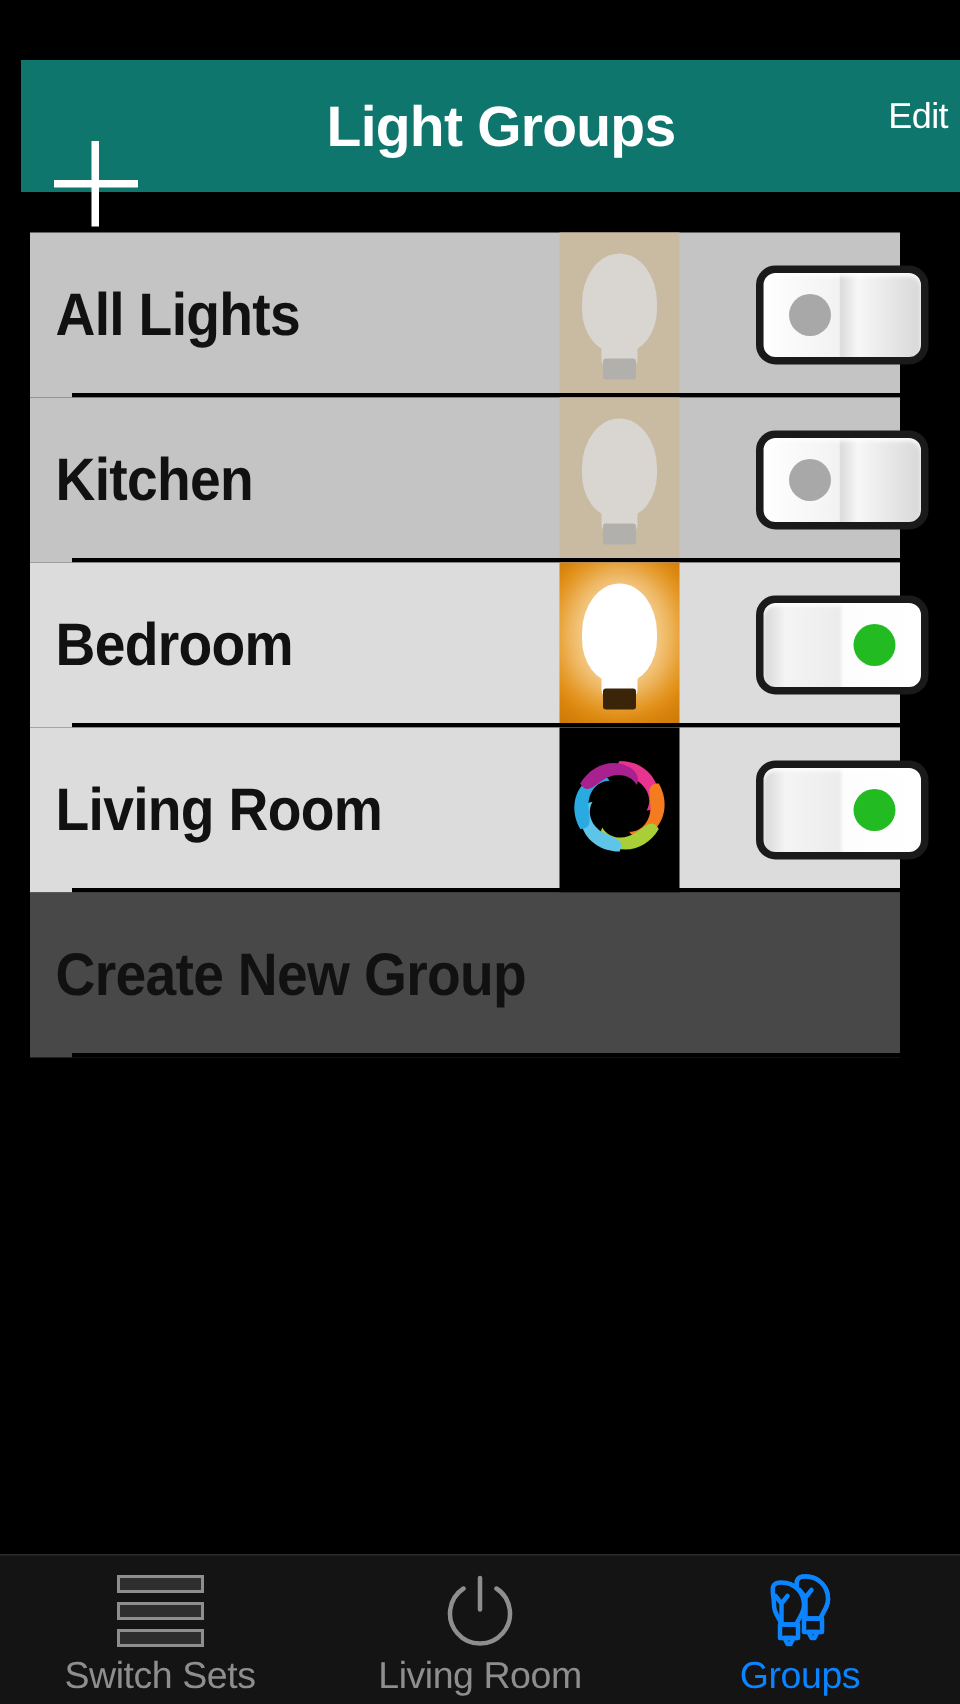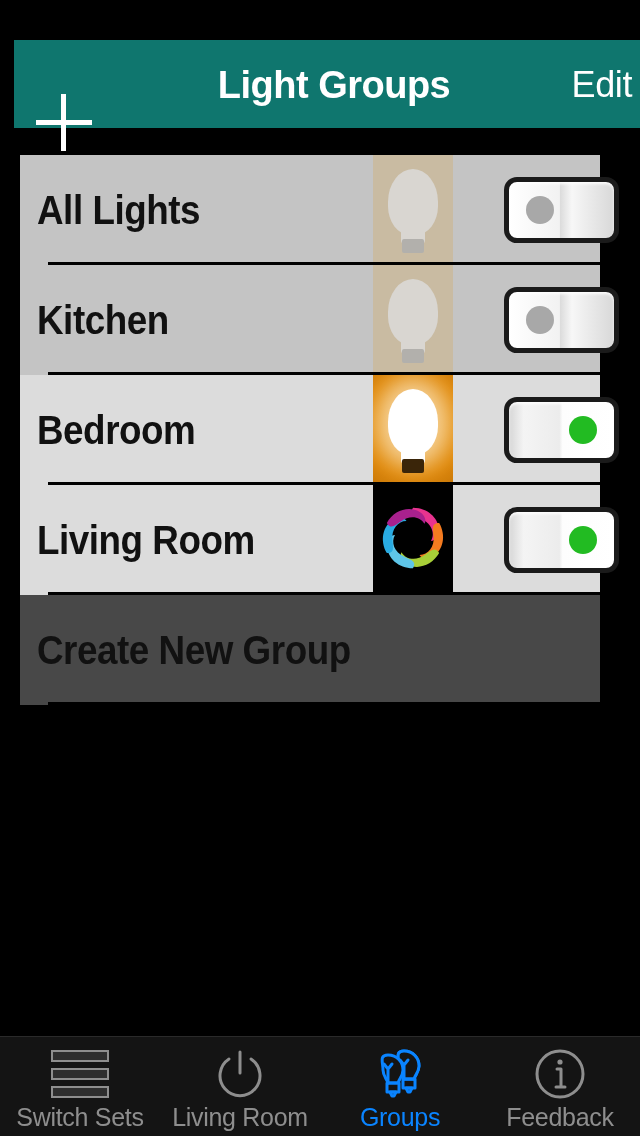--- a/index.html
+++ b/index.html
@@ -52,21 +52,21 @@
     cursor:pointer;
   }
   .nav-add .h {
     position:absolute; left:0; top:26px; width:56px; height:5px; background:#fff;
   }
   .nav-add .v {
     position:absolute; left:25px; top:0px; width:5px; height:57px; background:#fff;
   }
   .nav-edit {
     position:absolute; right:22px; top:24px;
-    color:#fff; font-size:36px; letter-spacing:-0.4px; cursor:pointer;
+    color:#fff; font-size:24px; letter-spacing:-0.4px; cursor:pointer;
   }
 
   
   .table {
     position:absolute; left:20px; top:155px; width:600px;
   }
   .row {
     position:relative; width:580px; height:110px;
     cursor:pointer;
   }
@@ -299,26 +299,16 @@
             <path d="M20 8 C29 8 35 15 35 23 C35 29 31 32 30 36 L20 36 C19 32 15 29 15 23 C15 15 11 8 20 8 Z" fill="#141414"></path>
             <path d="M20 36 L20 22 L16 17 M20 22 L24 17"></path>
             <rect x="19" y="36" width="12" height="9"></rect>
             <path d="M22 45 L28 45 L26 49 L24 49 Z"></path>
           </g>
         </svg>
       </div>
       <div class="tab-label">Groups</div>
     </div>
 
-    <div class="tab">
-      <div class="tab-icon">
-        <svg width="54" height="54" viewBox="0 0 54 54">
-          <circle cx="27" cy="27" r="23" stroke="#8e8e8e" stroke-width="3" fill="none"></circle>
-          <circle cx="27" cy="15" r="2.6" fill="#8e8e8e"></circle>
-          <path d="M24 22 L28 22 L28 40 M23 40 L32 40" stroke="#8e8e8e" stroke-width="3" fill="none" stroke-linecap="round" stroke-linejoin="round"></path>
-        </svg>
-      </div>
-      <div class="tab-label">Feedback</div>
-    </div>
 
   </div>
 
 </div>
 
 </body></html>

